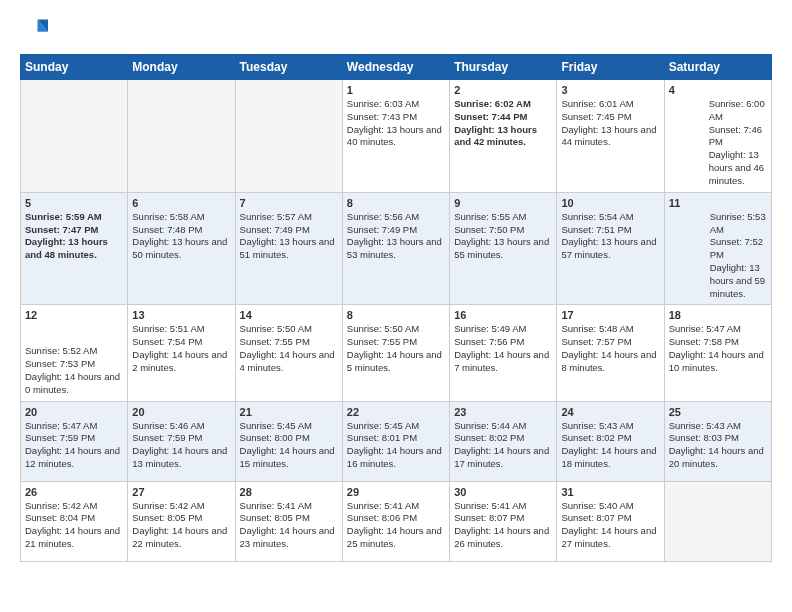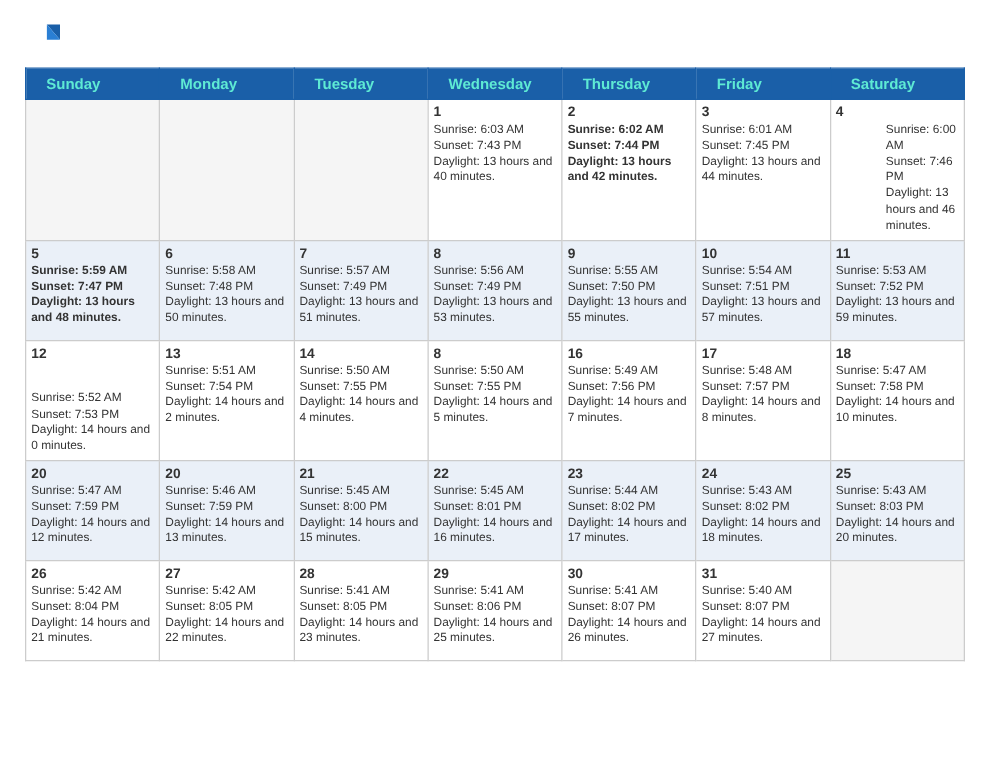--- a/index.html
+++ b/index.html
@@ -50,24 +50,24 @@
       font-size: 14px;
       color: #444;
     }
     .calendar {
       width: 100%;
       border-collapse: collapse;
       table-layout: fixed;
     }
     .calendar th {
       background: #1a5fa8;
-      color: #5eead4;
+      color: #ffffff;
       font-size: 12px;
       font-weight: bold;
-      padding: 5px 16px;
+      padding: 5px 4px;
       text-align: left;
       border: 1px solid #1a5fa8;
     }
     .calendar td {
       border: 1px solid #ccc;
       vertical-align: top;
       padding: 4px 4px 4px 4px;
       font-size: 10px;
       color: #333;
       height: 80px;
@@ -195,21 +195,21 @@
 Daylight: 13 hours and 55 minutes.</div>
           </td>
           <td>
             <div class="day-num">10</div>
             <div class="day-info" style="white-space: pre-wrap;">Sunrise: 5:54 AM
 Sunset: 7:51 PM
 Daylight: 13 hours and 57 minutes.</div>
           </td>
           <td>
             <div class="day-num">11</div>
-            <div class="day-info" style="white-space: pre-wrap;">Sunrise: 5:53 AM
+            <div class="day-info" style="white-space: pre-wrap; margin-left: 41px;">Sunrise: 5:53 AM
 Sunset: 7:52 PM
 Daylight: 13 hours and 59 minutes.</div>
           </td>
         </tr>
         <tr>
           <td>
             <div class="day-num">12</div>
             <div class="day-info" style="white-space: pre-wrap; margin-top: 24px;">Sunrise: 5:52 AM
 Sunset: 7:53 PM
 Daylight: 14 hours and 0 minutes.</div>

